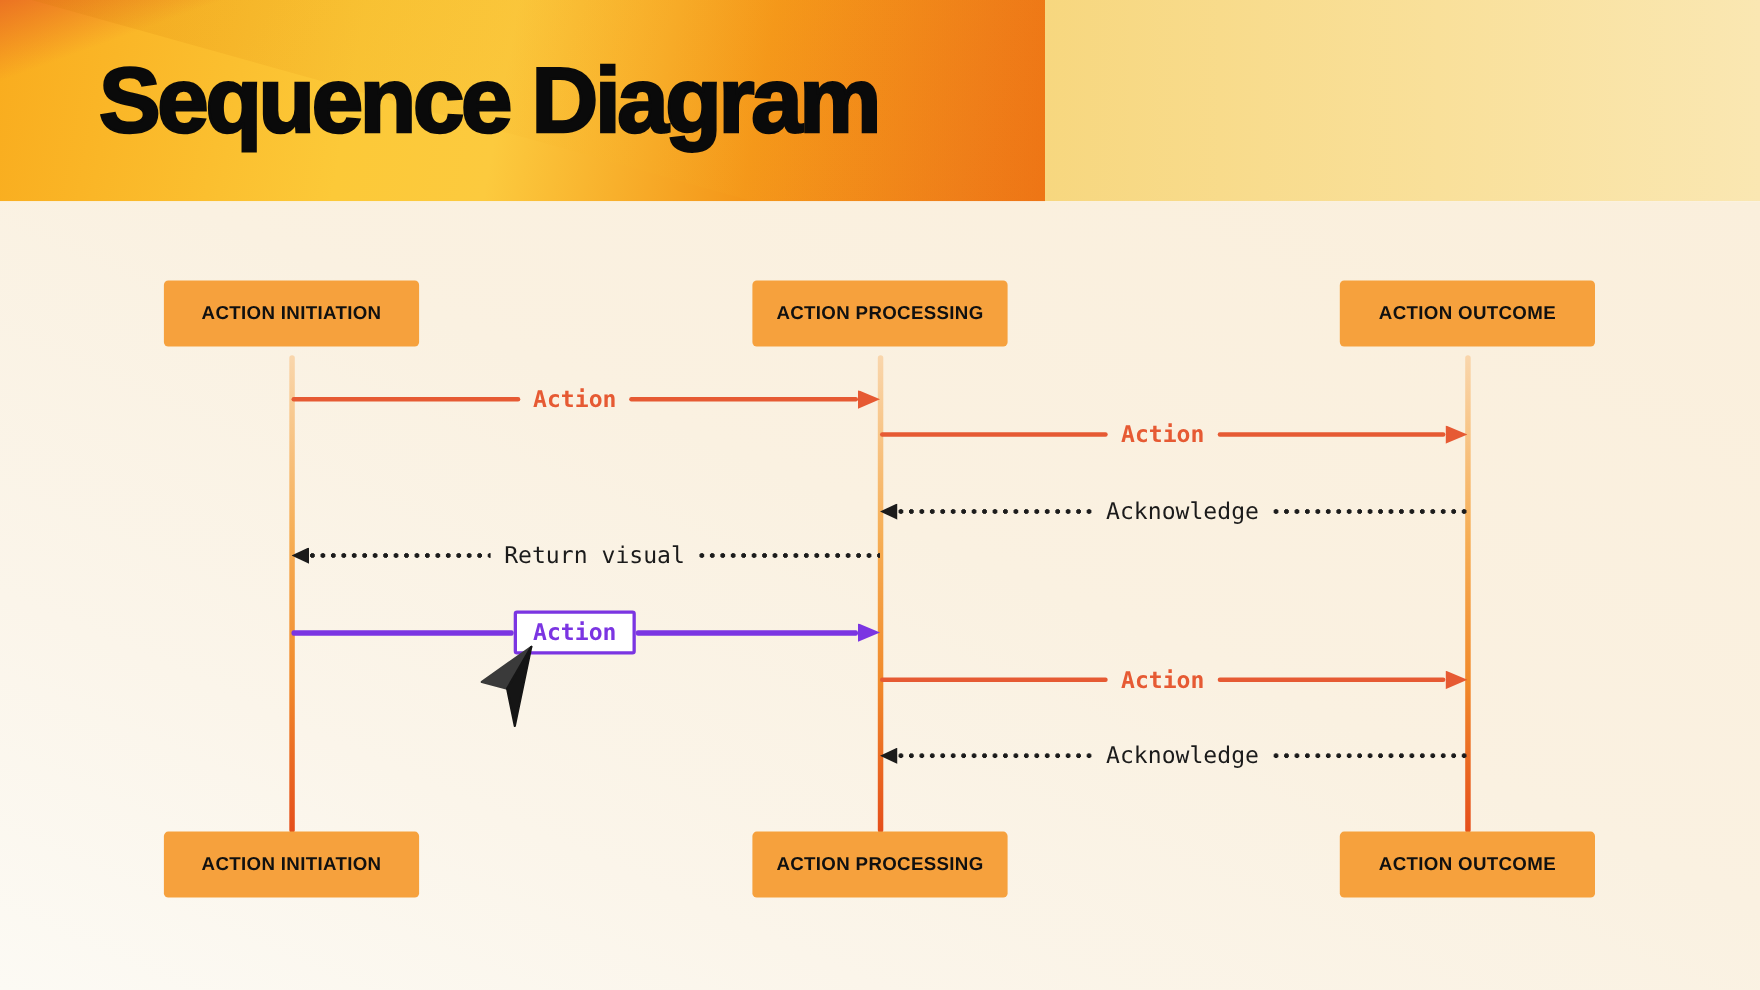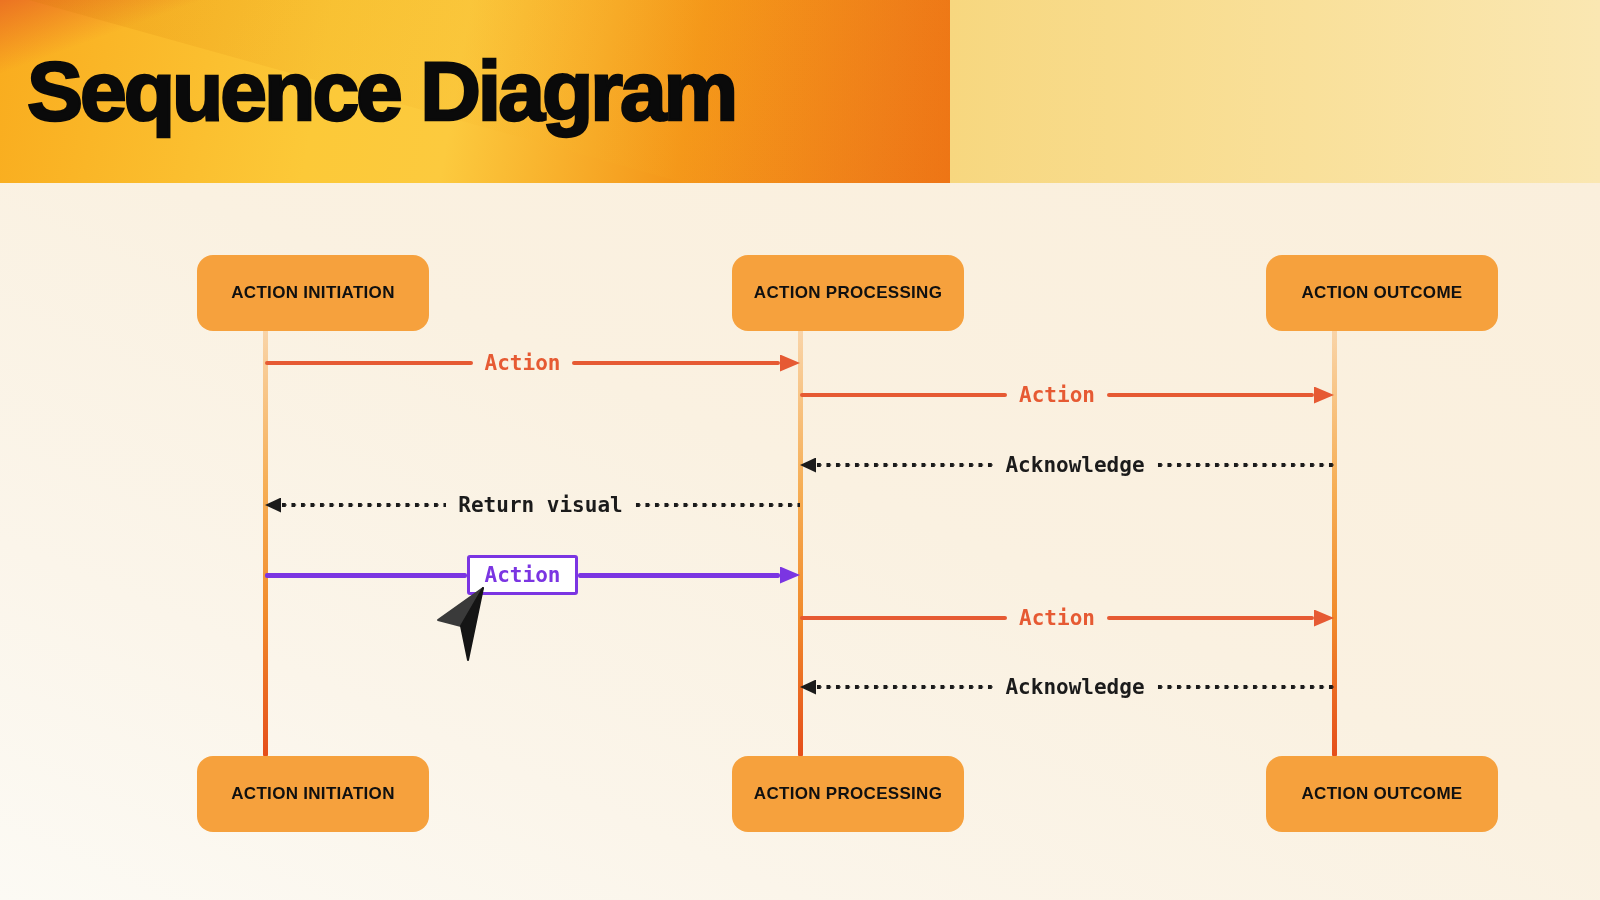--- a/index.html
+++ b/index.html
@@ -21,21 +21,21 @@
   .header-left::before {
     content: ""; position: absolute; inset: 0;
     background: linear-gradient(160deg, rgba(233,105,35,.85) 0%, rgba(233,105,35,0) 14%);
   }
   .header-left::after {
     content: ""; position: absolute; inset: 0;
     clip-path: polygon(3% 0, 100% 0, 100% 100%, 72% 100%);
     background: linear-gradient(115deg, rgba(210,120,5,.20), rgba(255,190,40,.05) 60%);
   }
   .page-title {
-    position: relative; z-index: 2; padding-left: 27px;
+    position: relative; z-index: 2; padding-left: 90px;
     font-size: 84px; font-weight: 900; letter-spacing: -3px;
     color: #0A0A0A; -webkit-text-stroke: 2.5px #0A0A0A;
     white-space: nowrap;
   }
   .header-right {
     position: absolute; left: 950px; top: 0; width: 650px; height: 183px;
     background: linear-gradient(90deg, #F7D77F 0%, #F9E09A 55%, #FAE7B2 100%);
     display: flex; flex-direction: column; justify-content: center;
     padding-left: 68px;
   }
@@ -44,26 +44,25 @@
     font-size: 23px; line-height: 34px; color: #1D1D1D; white-space: nowrap;
   }
 
   
   .diagram {
     position: absolute; left: 0; top: 183px; width: 1600px; height: 717px;
     background: linear-gradient(to bottom left, #FAEFDC 0%, #FAF1E1 45%, #FBF5EA 75%, #FCFAF4 100%);
   }
 
   .actor-box {
-    position: absolute; width: 232px; height: 76px; border-radius: 16px;
+    position: absolute; width: 232px; height: 60px; border-radius: 4px;
     background: #F6A13D;
     display: flex; align-items: center; justify-content: center;
     font-weight: 800; font-size: 17px; letter-spacing: .3px; color: #101010;
     white-space: nowrap;
-    margin-left: 48px;
   }
   .lifeline {
     position: absolute; width: 5px; top: 140px; height: 434px; border-radius: 3px;
     background: linear-gradient(180deg, #F9D6AC 0%, #F6AE55 38%, #F18A2B 68%, #E54E1B 100%);
   }
 
   
   .msg {
     position: absolute; height: 44px;
     display: flex; align-items: center;
@@ -75,21 +74,21 @@
   .msg.dotted .seg {
     height: 6px;
     background-image: radial-gradient(circle at 3px 3px, #1B1B1B 0 2.2px, rgba(0,0,0,0) 2.4px);
     background-size: 9.5px 6px; background-repeat: repeat-x; background-position: left center;
   }
   .msg .lbl {
     flex: 0 0 auto; margin: 0 12px;
     font-family: "DejaVu Sans Mono", monospace; font-size: 21px; white-space: nowrap;
   }
   .msg.orange .lbl { color: #E65A33; font-weight: bold; }
-  .msg.dotted .lbl { color: #1B1B1B; font-weight: bold; }
+  .msg.dotted .lbl { color: #1B1B1B; font-weight: normal; }
   .msg.purple .lbl.boxed {
     margin: 0; background: #FFFFFF; border: 3.5px solid #7B35E2; border-radius: 3px;
     padding: 5px 15px; color: #7B35E2; font-weight: bold;
   }
   .head { flex: 0 0 auto; width: 20px; height: 17px; }
   .head.right { clip-path: polygon(0 0, 100% 50%, 0 100%); }
   .head.left  { clip-path: polygon(100% 0, 0 50%, 100% 100%); }
   .msg.orange .head { background: #E65A33; }
   .msg.purple .head { background: #7B35E2; }
   .msg.dotted .head { background: #1B1B1B; width: 16px; height: 15px; }

